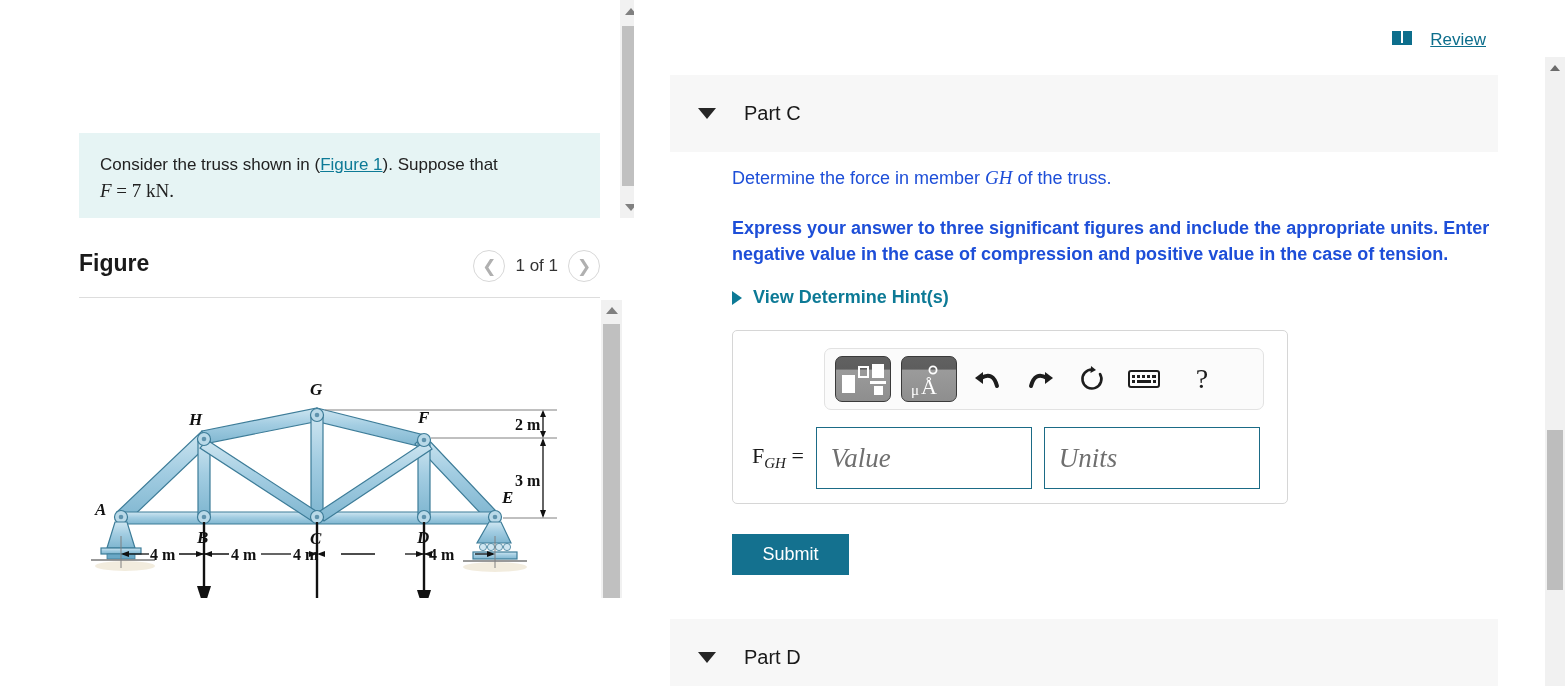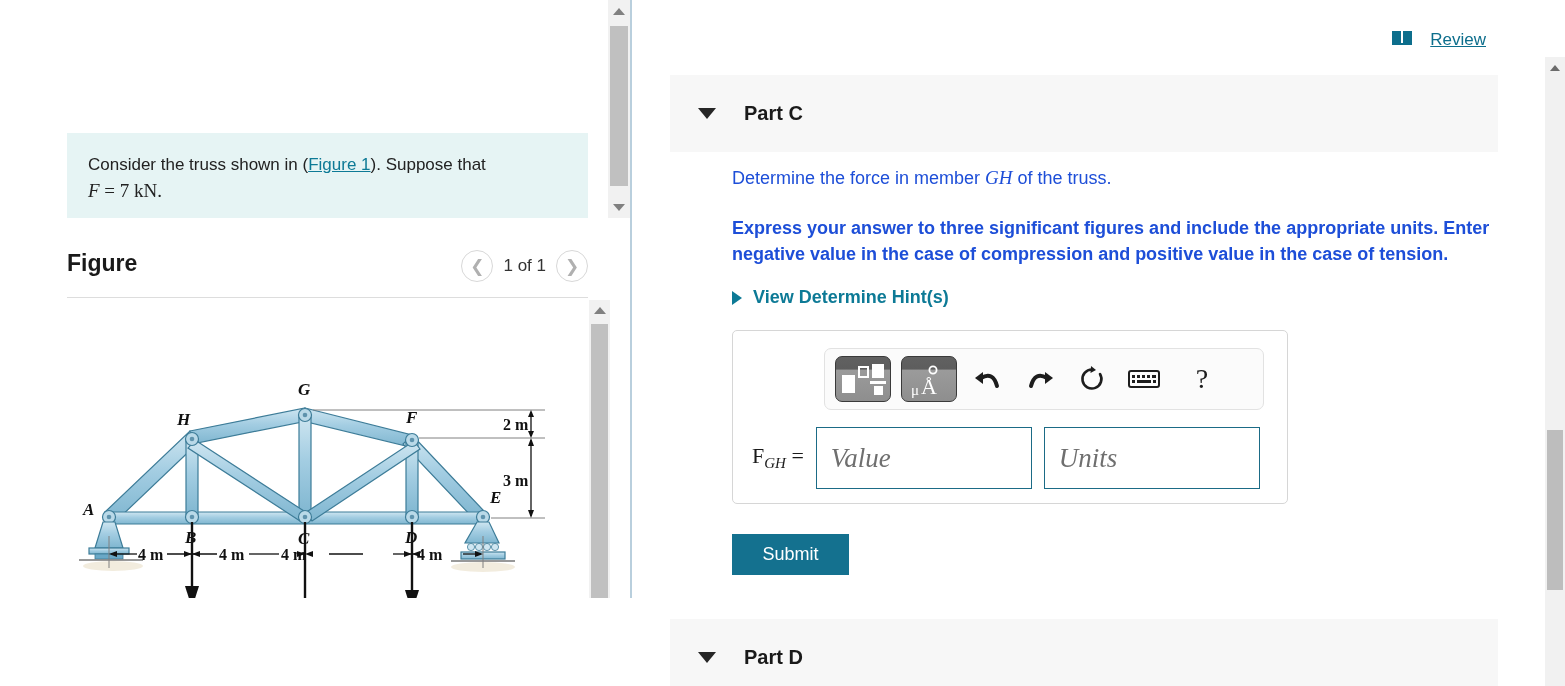--- a/index.html
+++ b/index.html
@@ -12,21 +12,21 @@
     position: relative;
     width: 1565px;
     height: 686px;
     overflow: hidden;
     background: #ffffff;
   }
 
   
   #left-pane {
     position: absolute;
-    left: 0; top: 0;
+    left: 12px; top: 0;
     width: 632px;
     height: 598px;
     background: #ffffff;
     border-right: 2px solid #b9cfdd;
     box-sizing: border-box;
     overflow: hidden;
   }
 
   .problem-box {
     position: absolute;
@@ -209,21 +209,21 @@
   .part-caret {
     margin-left: 28px;
     width: 0; height: 0;
     border-left: 9px solid transparent;
     border-right: 9px solid transparent;
     border-top: 11px solid #262626;
   }
   .part-label {
     margin-left: 28px;
     font-size: 20px;
-    font-weight: bold;
+    font-weight: normal;
     color: #1a1a1a;
   }
 
   .part-body {
     position: absolute;
     left: 98px;
     top: 167px;
     width: 790px;
   }
   .q-text {

